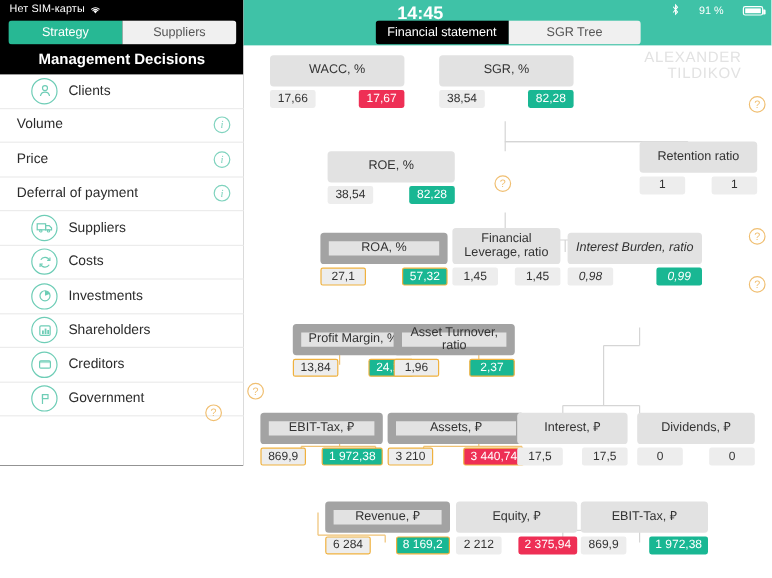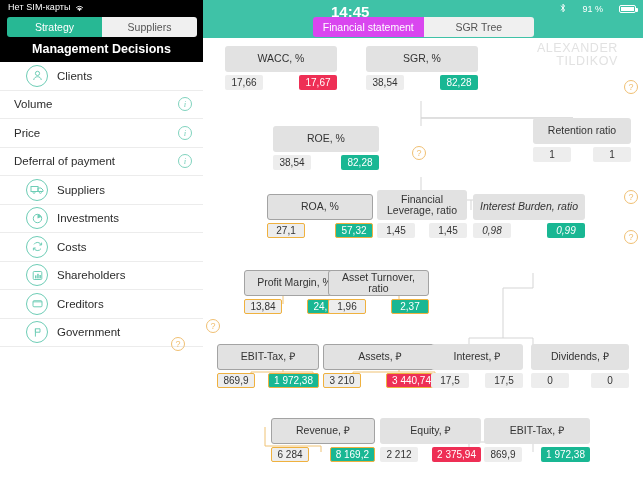--- a/index.html
+++ b/index.html
@@ -92,42 +92,42 @@
     background:#fff; border-radius:0 1px 1px 0;
   }
   .seg2{
     position:absolute; left:110px; top:17px; width:221px; height:20px;
     display:flex; border-radius:3px; overflow:hidden;
   }
   .seg2 > div{
     flex:1; display:flex; align-items:center; justify-content:center;
     font-size:10.5px; line-height:1;
   }
-  .seg2 .on{ background:#d946ef; color:#ffffff; }
+  .seg2 .on{ background:#000000; color:#ffffff; }
   .seg2 .off{ background:#f0f0f0; color:#555555; }
   #canvas{
     position:absolute; left:0; top:38px; width:440px; height:444px;
     background:#fff; overflow:hidden;
   }
   .wm{
     position:absolute; right:25px; top:4px; text-align:right;
     color:#e2e2e2; font-size:12.5px; line-height:13px; letter-spacing:.6px;
     font-family:Liberation Sans, sans-serif;
   }
   svg#links{ position:absolute; left:0; top:0; width:440px; height:444px; }
 
   
   .node{ position:absolute; }
   .node .cap{
     background:#e2e2e2; color:#333333; border-radius:3px;
     font-size:10.5px; text-align:center; display:flex;
     align-items:center; justify-content:center; line-height:11.5px;
     padding:0 3px; height:26px;
   }
-  .node.hl .cap{ border:1px solid #a3a3a3; }
+  .node.hl .cap{ border:7px solid #a3a3a3; }
   .node .vals{ display:flex; justify-content:space-between; margin-top:3px; }
   .chip{
     height:15px; min-width:38px; border-radius:2px; font-size:10px;
     display:flex; align-items:center; justify-content:center;
     padding:0 5px; background:#ededed; color:#333; white-space:nowrap;
   }
   .chip.green{ background:#19b793; color:#ffffff; }
   .chip.red{ background:#ee2f55; color:#ffffff; }
   .node.hl .chip{ border:1px solid #efb13f; }
 
@@ -197,36 +197,36 @@
               <circle cx="4" cy="8.4" r="1" fill="none" stroke="#6ecdb6" stroke-width=".9"></circle>
               <circle cx="10.4" cy="8.4" r="1" fill="none" stroke="#6ecdb6" stroke-width=".9"></circle>
             </svg>
         </span>
         <span class="lbl">Suppliers</span>
       </div>
 
       <div class="mrow">
         <span class="ico">
           <svg width="13" height="13" viewBox="0 0 13 13">
-              <circle cx="6.5" cy="6.5" r="4.2" fill="none" stroke="#6ecdb6" stroke-width="1"></circle>
-              <path d="M6.5 6.5V2.3A4.2 4.2 0 0 1 10.3 5Z" fill="#6ecdb6"></path>
-            </svg>
-        </span>
-        <span class="lbl">Investments</span>
-      </div>
-
-      <div class="mrow">
-        <span class="ico">
-          <svg width="13" height="13" viewBox="0 0 13 13">
               <path d="M10.2 5A4 4 0 0 0 3 4.4" fill="none" stroke="#6ecdb6" stroke-width="1"></path>
               <path d="M2.8 8a4 4 0 0 0 7.2.6" fill="none" stroke="#6ecdb6" stroke-width="1"></path>
               <path d="M10.6 2.6V5h-2.3M2.4 10.4V8h2.3" fill="none" stroke="#6ecdb6" stroke-width="1"></path>
             </svg>
         </span>
         <span class="lbl">Costs</span>
+      </div>
+
+      <div class="mrow">
+        <span class="ico">
+          <svg width="13" height="13" viewBox="0 0 13 13">
+              <circle cx="6.5" cy="6.5" r="4.2" fill="none" stroke="#6ecdb6" stroke-width="1"></circle>
+              <path d="M6.5 6.5V2.3A4.2 4.2 0 0 1 10.3 5Z" fill="#6ecdb6"></path>
+            </svg>
+        </span>
+        <span class="lbl">Investments</span>
       </div>
 
       <div class="mrow">
         <span class="ico">
           <svg width="13" height="13" viewBox="0 0 13 13">
               <rect x="2.2" y="2.5" width="8.6" height="8" rx="1" fill="none" stroke="#6ecdb6" stroke-width="1"></rect>
               <rect x="4" y="6.4" width="1.5" height="3" fill="#6ecdb6"></rect>
               <rect x="6.2" y="4.8" width="1.5" height="4.6" fill="#6ecdb6"></rect>
               <rect x="8.4" y="6" width="1.5" height="3.4" fill="#6ecdb6"></rect>
             </svg>

